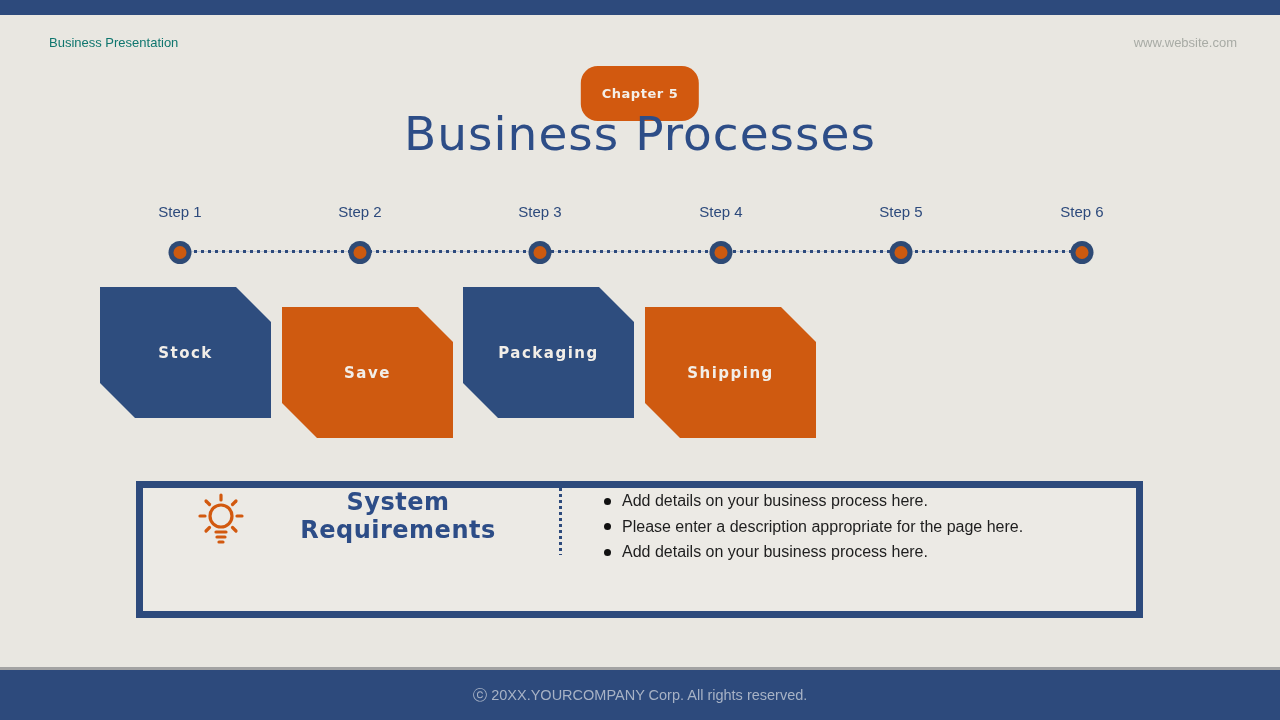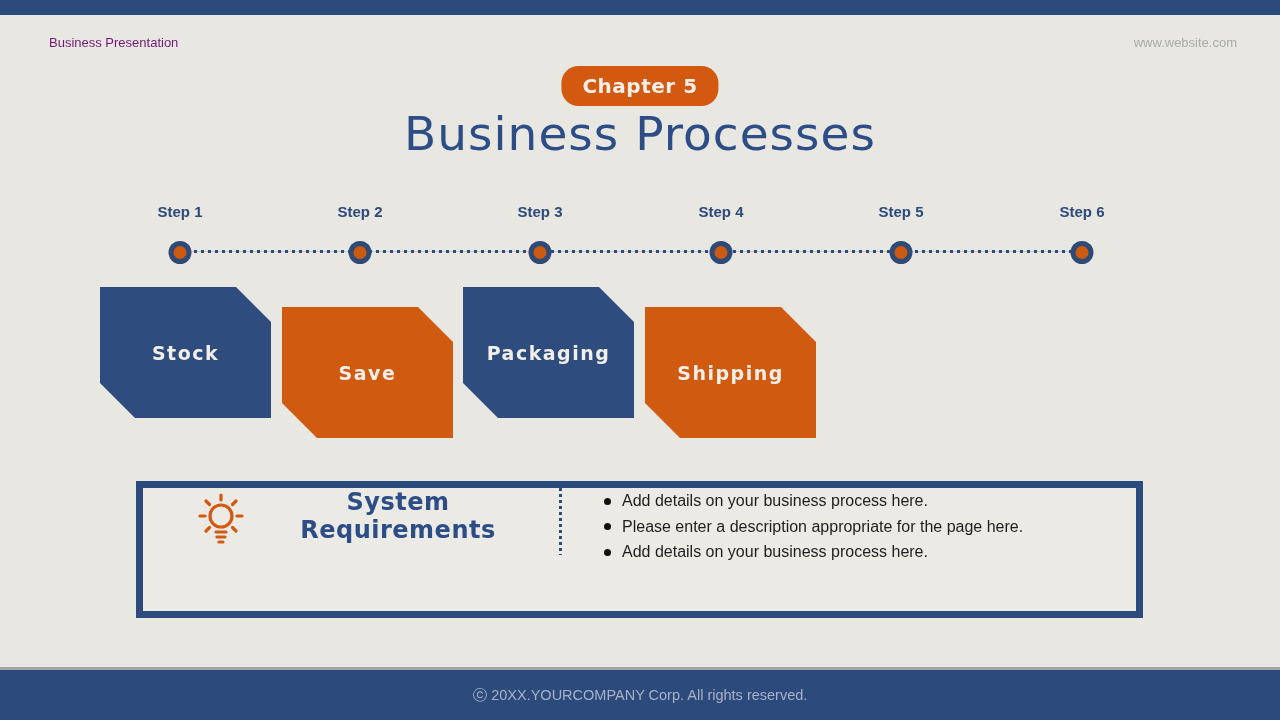--- a/index.html
+++ b/index.html
@@ -3,66 +3,66 @@
 <meta charset="utf-8">
 <style>
   * { margin: 0; padding: 0; box-sizing: border-box; }
   html, body { width: 1280px; height: 720px; overflow: hidden; }
   body { font-family: "Liberation Sans", "DejaVu Sans", sans-serif; background: #e9e7e1; }
 
   .slide { position: relative; width: 1280px; height: 720px; background: #e9e7e1; }
 
   .topbar { position: absolute; left: 0; top: 0; width: 1280px; height: 15px; background: #2d4a7c; }
 
-  .hdr-left  { position: absolute; left: 49px;  top: 35px; font-size: 13px; color: #701a75; }
+  .hdr-left  { position: absolute; left: 49px;  top: 35px; font-size: 13px; color: #0f766e; }
   .hdr-right { position: absolute; right: 43px; top: 35px; font-size: 13px; color: #a8aba5; }
 
   .badge {
     position: absolute; left: 50%; top: 66px; transform: translateX(-50%);
     background: #d2590f; color: #f4efe8; border-radius: 17px;
-    padding: 8px 21px; font-size: 20px; font-weight: bold; letter-spacing: 0.5px;
+    padding: 20px 21px; font-size: 13px; font-weight: bold; letter-spacing: 0.5px;
     font-family: "DejaVu Sans", sans-serif;
   }
 
   .title {
     position: absolute; left: 0; top: 106px; width: 1280px; text-align: center;
     font-size: 47px; font-weight: normal; color: #2d4d87; letter-spacing: 1px;
     font-family: "DejaVu Sans", sans-serif;
   }
 
   
   .timeline { position: absolute; left: 0; top: 0; width: 1280px; height: 0; }
   .tl-base {
     position: absolute; left: 180px; top: 251px; width: 902px; height: 1px;
     background: #c3c9d3;
   }
   .tl-dotted {
     position: absolute; left: 180px; top: 250px; width: 902px; height: 3px;
     background: repeating-linear-gradient(90deg, #2d4a7c 0 3px, transparent 3px 7px);
   }
   .step { position: absolute; width: 120px; text-align: center; top: 203px; height: 62px; }
-  .step-label { font-size: 15px; color: #2d4a7c; font-weight: 700; }
+  .step-label { font-size: 15px; color: #2d4a7c; font-weight: 400; }
   .step-dot {
     position: absolute; left: 50%; top: 38px; transform: translateX(-50%);
     width: 23px; height: 23px; border-radius: 50%; background: #2e4a75;
     display: flex; align-items: center; justify-content: center;
   }
   .step-dot .core { width: 13px; height: 13px; border-radius: 50%; background: #cc5a10; }
 
   
   .block {
     position: absolute; width: 171px; height: 131px;
     clip-path: polygon(0 0, calc(100% - 35px) 0, 100% 35px, 100% 100%, 35px 100%, 0 calc(100% - 35px));
     display: flex; align-items: center; justify-content: center;
     filter: drop-shadow(3px 4px 3px rgba(80,80,80,0.25));
   }
   .block.blue   { background: #2e4d7e; top: 287px; }
   .block.orange { background: #cf5a10; top: 307px; }
   .block span {
-    color: #f2eee8; font-weight: bold; font-size: 19px; letter-spacing: 1.5px;
+    color: #f2eee8; font-weight: bold; font-size: 15px; letter-spacing: 1.5px;
     font-family: "DejaVu Sans", sans-serif;
   }
 
   
   .panel {
     position: absolute; left: 136px; top: 481px; width: 1007px; height: 137px;
     border: 7px solid #2d4a7c; background: #eceae5;
     display: flex; 
   }
   .panel .bulb { margin-left: 52px; width: 52px; height: 62px; flex: 0 0 auto; }

